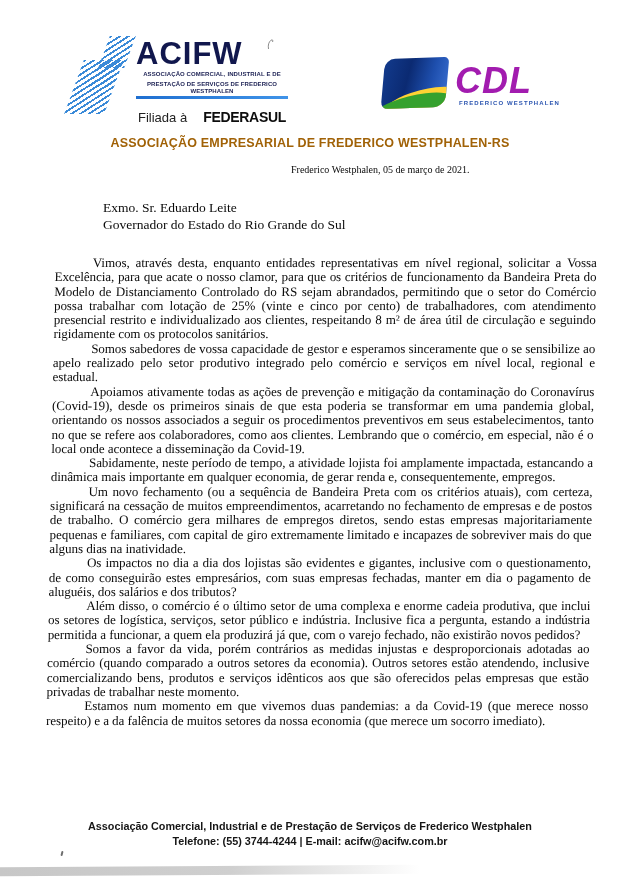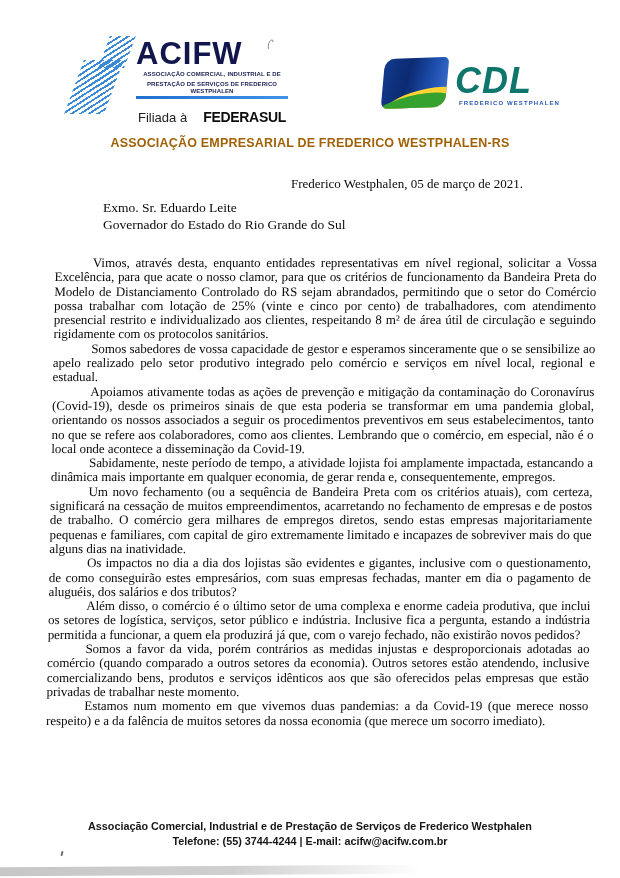--- a/index.html
+++ b/index.html
@@ -22,26 +22,26 @@
   .acifw-affil{margin-top:9px;text-align:center;width:152px;white-space:nowrap;}
   .acifw-affil .prefix{font-size:13px;color:#222;margin-right:16px;}
   .acifw-affil .federasul{font-size:14px;font-weight:bold;color:#0d0d0d;letter-spacing:-0.3px;}
   .cdl-logo{position:absolute;left:383px;top:56px;width:180px;height:66px;}
   .cdl-flag{position:absolute;left:0;top:2px;width:64px;height:50px;overflow:hidden;
     background:linear-gradient(100deg,#123a8c 0%,#0b2a72 38%,#1e4fae 72%,#3a6fd0 100%);
     border-radius:10px 5px 12px 7px;transform:skewX(-7deg) rotate(-2deg);}
   .cdl-yellow{position:absolute;bottom:-12px;right:-18px;width:82px;height:30px;background:#ffd234;border-radius:50%;transform:rotate(-13deg);}
   .cdl-green{position:absolute;bottom:-20px;left:-16px;width:92px;height:32px;background:#35a12e;border-radius:50%;transform:rotate(-13deg);}
   .cdl-text{position:absolute;left:72px;top:8px;font-family:"Liberation Sans",sans-serif;}
-  .cdl-wordmark{font-size:36px;line-height:34px;font-weight:bold;font-style:italic;color:#0f766e;letter-spacing:1px;}
+  .cdl-wordmark{font-size:36px;line-height:34px;font-weight:bold;font-style:italic;color:#a21caf;letter-spacing:1px;}
   .cdl-city{margin-top:2px;font-size:6px;letter-spacing:1.1px;color:#2b55b0;font-weight:bold;padding-left:4px;}
   
   .org-title{position:absolute;left:0;top:136px;width:100%;text-align:center;
     font-family:"Liberation Sans",sans-serif;font-weight:bold;font-size:12.5px;color:#a16207;letter-spacing:0.2px;}
-  .dateline{position:absolute;left:291px;top:176px;font-size:13px;}
+  .dateline{position:absolute;left:291px;top:164px;font-size:10px;}
   .addressee{position:absolute;left:103px;top:200px;font-size:13.5px;line-height:16.5px;}
   .letter-body{position:absolute;left:55px;top:256px;width:542px;font-size:13px;line-height:14.3px;
     text-align:justify;transform:skewX(-1.1deg);transform-origin:top left;letter-spacing:-0.05px;}
   .letter-body p{margin:0;text-indent:38px;}
   
   .letter-footer{position:absolute;left:0;top:819px;width:100%;text-align:center;
     font-family:"Liberation Sans",sans-serif;font-size:10.8px;font-weight:600;line-height:14.6px;color:#161616;}
   
   .scan-smudge{position:absolute;left:266px;top:37px;}
   .scan-tick{position:absolute;left:61px;top:851px;width:2px;height:5px;background:#6f6f6f;transform:rotate(14deg);border-radius:1px;}

